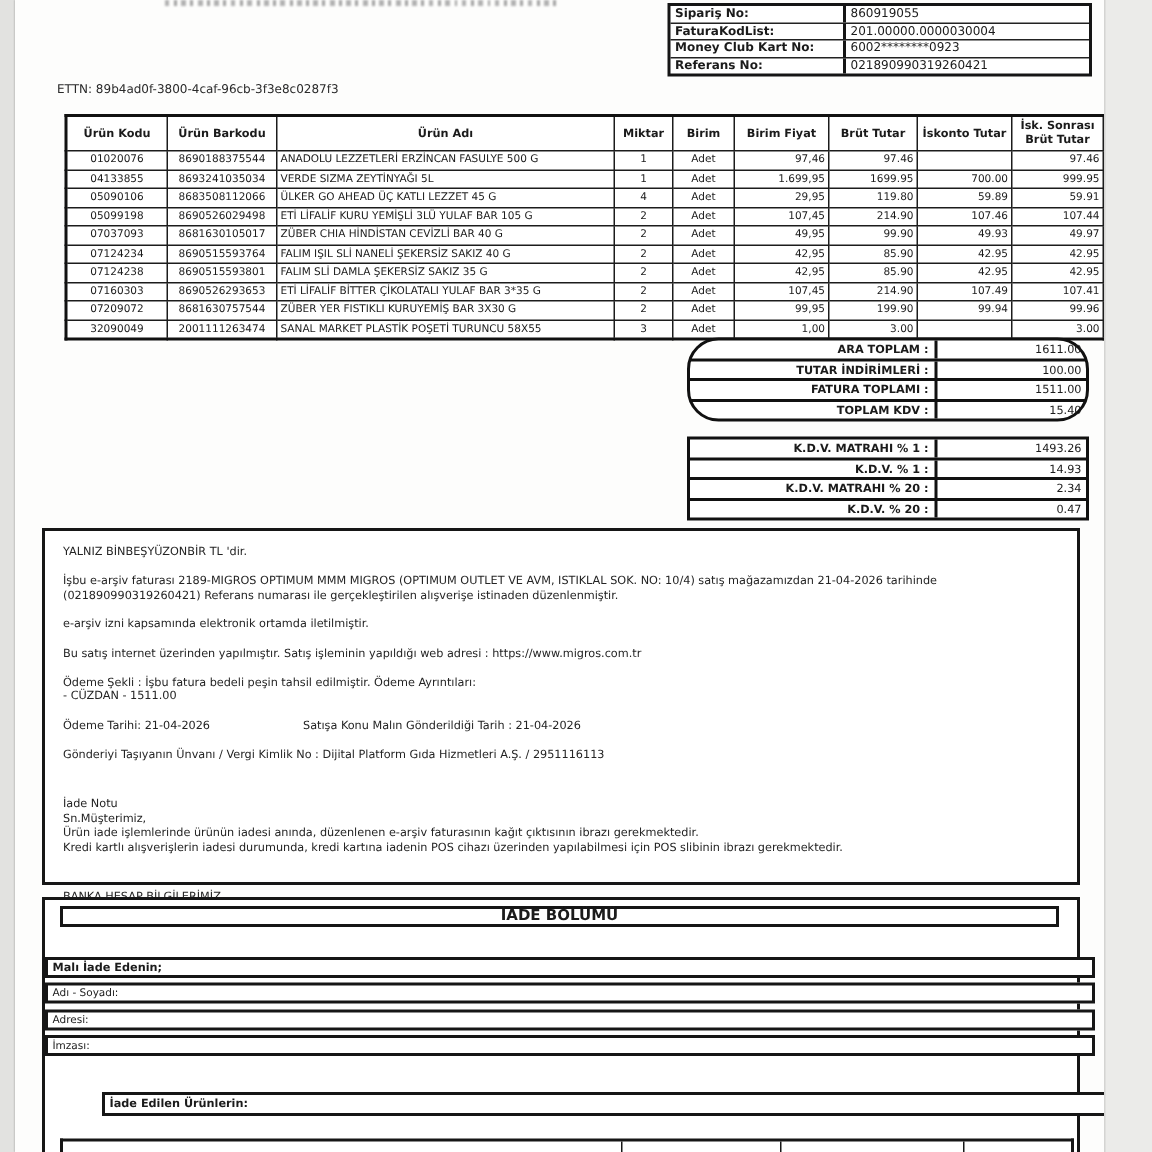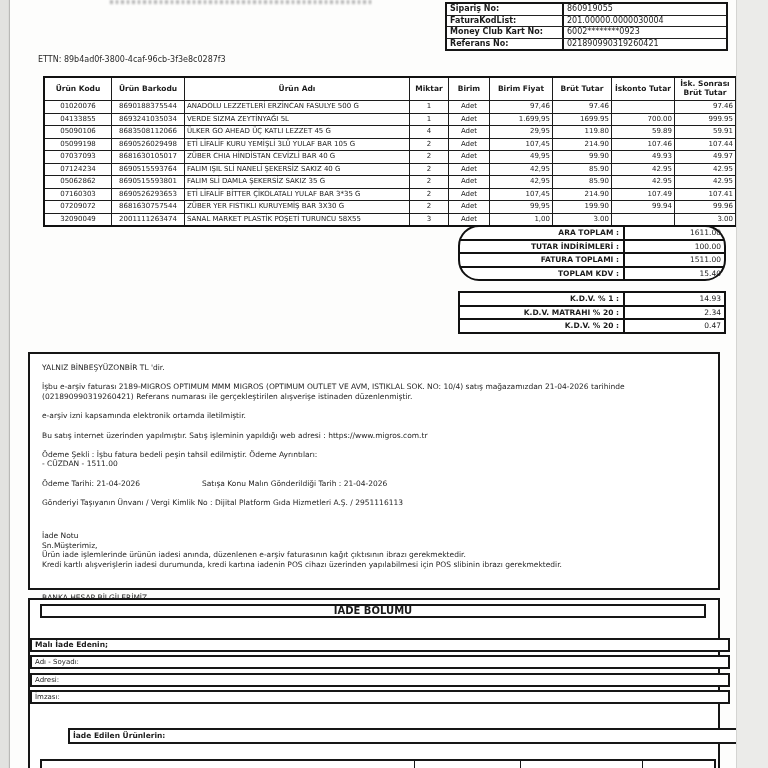--- a/index.html
+++ b/index.html
@@ -217,21 +217,21 @@
           <td class="c2">FALIM IŞIL SLİ NANELİ ŞEKERSİZ SAKIZ 40 G</td>
           <td class="c3">2</td>
           <td class="c4">Adet</td>
           <td class="c5">42,95</td>
           <td class="c6">85.90</td>
           <td class="c7">42.95</td>
           <td class="c8">42.95</td>
           <td class="c9">1</td>
         </tr>
         <tr>
-          <td class="c0">05062862</td>
+          <td class="c0">07124238</td>
           <td class="c1">8690515593801</td>
           <td class="c2">FALIM SLİ DAMLA ŞEKERSİZ SAKIZ 35 G</td>
           <td class="c3">2</td>
           <td class="c4">Adet</td>
           <td class="c5">42,95</td>
           <td class="c6">85.90</td>
           <td class="c7">42.95</td>
           <td class="c8">42.95</td>
           <td class="c9">1</td>
         </tr>
@@ -286,20 +286,24 @@
       <div class="sum-row">
         <div class="sum-label">FATURA TOPLAMI :</div>
         <div class="sum-value">1511.00</div>
       </div>
       <div class="sum-row">
         <div class="sum-label">TOPLAM KDV :</div>
         <div class="sum-value">15.40</div>
       </div>
     </div>
   <div class="sumbox vat" id="vat-box">
+      <div class="sum-row">
+        <div class="sum-label">K.D.V. MATRAHI % 1 :</div>
+        <div class="sum-value">1493.26</div>
+      </div>
       <div class="sum-row">
         <div class="sum-label">K.D.V. % 1 :</div>
         <div class="sum-value">14.93</div>
       </div>
       <div class="sum-row">
         <div class="sum-label">K.D.V. MATRAHI % 20 :</div>
         <div class="sum-value">2.34</div>
       </div>
       <div class="sum-row">
         <div class="sum-label">K.D.V. % 20 :</div>

